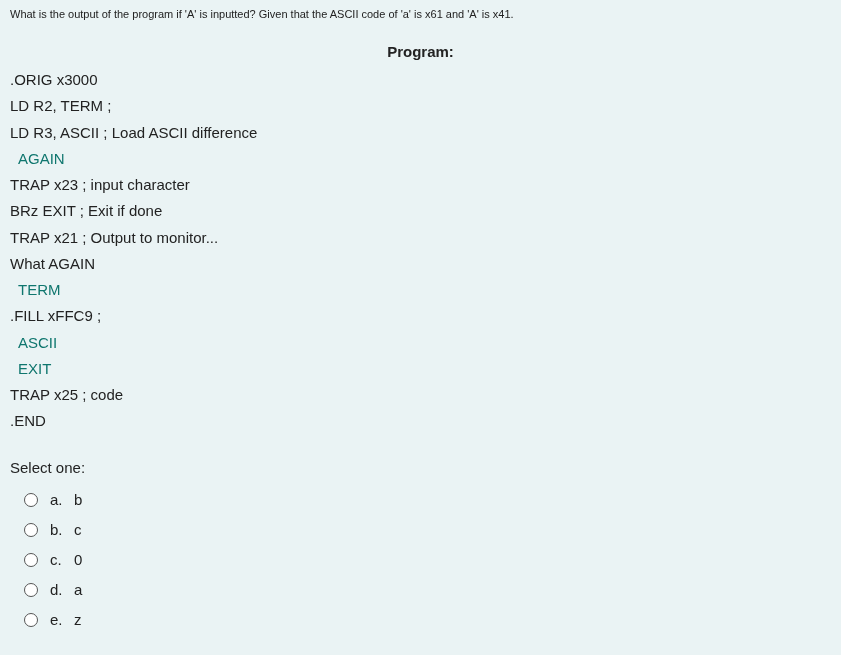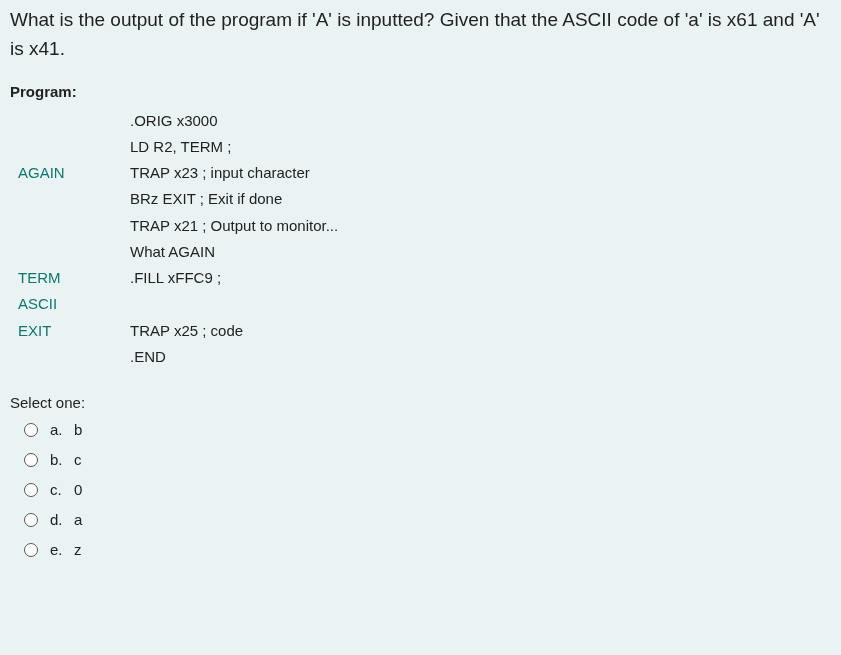--- a/index.html
+++ b/index.html
@@ -10,46 +10,49 @@
     background: #eaf3f4;
     color: #222;
     font-size: 15px;
     line-height: 1.5;
     width: 841px;
   }
   .container {
     padding: 6px 10px 20px 10px;
   }
   .question-text {
-    font-size: 19px;
+    font-size: 11px;
     color: #222;
     margin-bottom: 18px;
   }
   .program-label {
     font-weight: bold;
     margin-bottom: 4px;
+    text-align: center;
   }
   .code-block {
     margin-left: 0;
     margin-bottom: 22px;
   }
   .code-row {
     display: flex;
     line-height: 1.75;
+    flex-direction: column;
   }
   .label-col {
     width: 120px;
     padding-left: 8px;
     color: #0f766e;
   }
   .instr-col {
     flex: 1;
     color: #222;
   }
   .select-one {
+    margin-bottom: 6px;
   }
   .options {
     padding-left: 14px;
   }
   .option-row {
     display: flex;
     align-items: center;
     line-height: 2.0;
     cursor: pointer;
   }
@@ -82,20 +85,21 @@
     <div class="code-row">
       <div class="label-col"></div>
       <div class="instr-col">.ORIG x3000</div>
     </div>
     <div class="code-row">
       <div class="label-col"></div>
       <div class="instr-col">LD R2, TERM ;</div>
     </div>
     <div class="code-row">
       <div class="label-col"></div>
+      <div class="instr-col">LD R3, ASCII ; Load ASCII difference</div>
     </div>
     <div class="code-row">
       <div class="label-col">AGAIN</div>
       <div class="instr-col">TRAP x23 ; input character</div>
     </div>
     <div class="code-row">
       <div class="label-col"></div>
     </div>
     <div class="code-row">
       <div class="label-col"></div>

